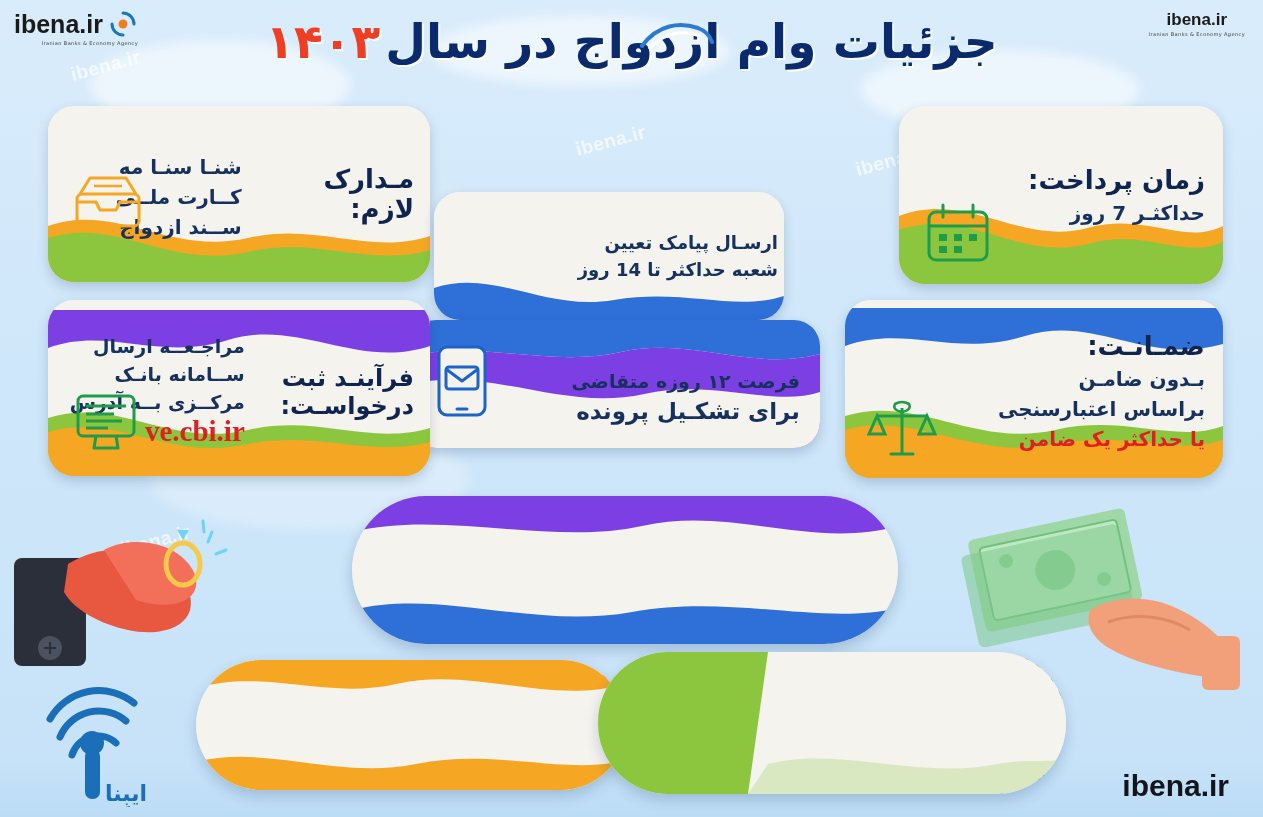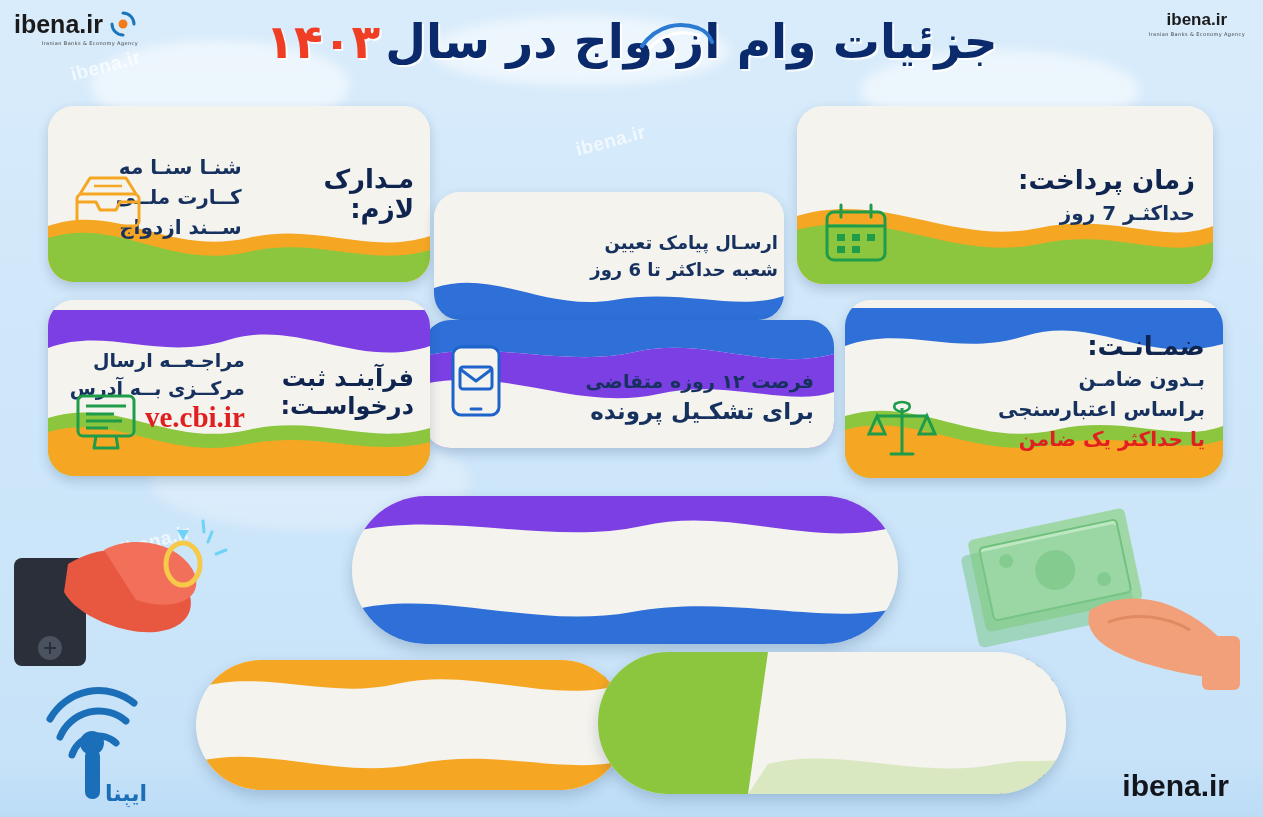--- a/index.html
+++ b/index.html
@@ -75,25 +75,25 @@
   }
   .card .hdr{font-weight:bold;font-size:26px;color:#0f2550;letter-spacing:0;}
   .card .ln{font-size:20px;color:#17315f;margin-top:6px;font-weight:bold;}
   .card .red{color:#e02020;}
   .card .iconbox{
     width:104px;display:flex;align-items:center;justify-content:center;
   }
 
   
   #card-docs{left:48px;top:106px;width:382px;height:176px;}
-  #card-time{right:50px;top:106px;width:416px;height:178px;}
+  #card-time{right:40px;top:106px;width:324px;height:178px;}
   #card-sms{left:434px;top:192px;width:350px;height:128px;}
   #card-process{left:48px;top:300px;width:382px;height:176px;}
   #card-guarantee{right:40px;top:300px;width:378px;height:178px;}
-  #card-sms2{left:424px;top:320px;width:410px;height:128px;}
+  #card-sms2{left:410px;top:320px;width:410px;height:128px;}
 
   
   #card-amount{
     position:absolute;left:352px;top:496px;width:546px;height:148px;
     border-radius:74px;overflow:hidden;box-shadow:0 6px 14px rgba(20,50,90,.22);
   }
   #card-amount .content{padding:0 26px 0 0;}
   #card-amount .txtcol{padding-right:24px;}
   #card-amount .hdr{font-size:27px;color:#0c2350;}
   #card-amount .l2{font-size:18px;font-weight:bold;color:#16305e;margin-top:5px;}
@@ -220,21 +220,21 @@
   </div>
 
   <div class="card" id="card-sms">
     <svg class="wave" viewBox="0 0 350 128" preserveAspectRatio="none">
       <rect width="350" height="128" fill="#f4f3ee"></rect>
       <path d="M0 96 C60 76 110 120 180 108 C250 96 300 120 350 104 L350 128 L0 128 Z" fill="#2e6fd8"></path>
     </svg>
     <div class="content">
       <div class="txtcol" style="padding:8px 6px 14px 13px;">
         <div class="ln" style="font-size:18px">ارسـال پیامک تعیین</div>
-        <div class="ln" style="font-size:18px">شعبه حداکثر تا 6 روز</div>
+        <div class="ln" style="font-size:18px">شعبه حداکثر تا 14 روز</div>
       </div>
     </div>
   </div>
 
   <div class="card" id="card-sms2">
     <svg class="wave" viewBox="0 0 350 128" preserveAspectRatio="none">
       <rect width="350" height="128" fill="#f4f3ee"></rect>
       <path d="M0 0 L350 0 L350 34 C290 52 240 16 180 32 C120 48 60 20 0 36 Z" fill="#2e6fd8"></path>
       <path d="M0 36 C60 20 120 48 180 32 C240 16 290 52 350 34 L350 128 L0 128 Z" fill="#7b3fe4"></path>
       <path d="M0 64 C70 46 130 92 200 74 C260 58 310 88 350 72 L350 128 L0 128 Z" fill="#f4f3ee"></path>
@@ -261,20 +261,21 @@
       <path d="M0 10 L382 10 L382 46 C310 70 250 18 180 40 C110 62 60 26 0 48 Z" fill="#7b3fe4"></path>
       <path d="M0 118 C70 96 120 148 200 130 C270 114 320 146 382 128 L382 176 L0 176 Z" fill="#8cc63f"></path>
       <path d="M0 132 C70 112 120 162 200 144 C270 130 320 158 382 142 L382 176 L0 176 Z" fill="#f5a623"></path>
     </svg>
     <div class="content">
       <div class="txtcol" style="padding-top:18px">
         <div class="hdr" style="font-size:24px">فرآینـد ثبت درخواسـت:</div>
       </div>
       <div class="txtcol" style="flex:1.3;padding-top:10px">
         <div class="ln" style="font-size:19px">مراجـعــه ارسال</div>
+        <div class="ln" style="font-size:19px">ســامانه بانـک</div>
         <div class="ln" style="font-size:19px">مرکــزی بــه آدرس</div>
         <div class="ln red" style="font-size:29px;font-family:'Liberation Serif',serif;direction:ltr;text-align:right;margin-top:2px">ve.cbi.ir</div>
       </div>
     </div>
     <svg width="64" height="60" viewBox="0 0 64 60" style="position:absolute;left:26px;top:92px">
       <rect x="4" y="4" width="56" height="40" rx="5" stroke="#1f9c4a" stroke-width="3" fill="none"></rect>
       <path d="M12 14 L52 14" stroke="#1f9c4a" stroke-width="3"></path>
       <path d="M12 22 L40 22 M12 29 L48 29 M12 36 L34 36" stroke="#1f9c4a" stroke-width="3"></path>
       <path d="M22 44 L20 56 L44 56 L42 44" stroke="#1f9c4a" stroke-width="3" fill="none" stroke-linejoin="round"></path>
     </svg>

